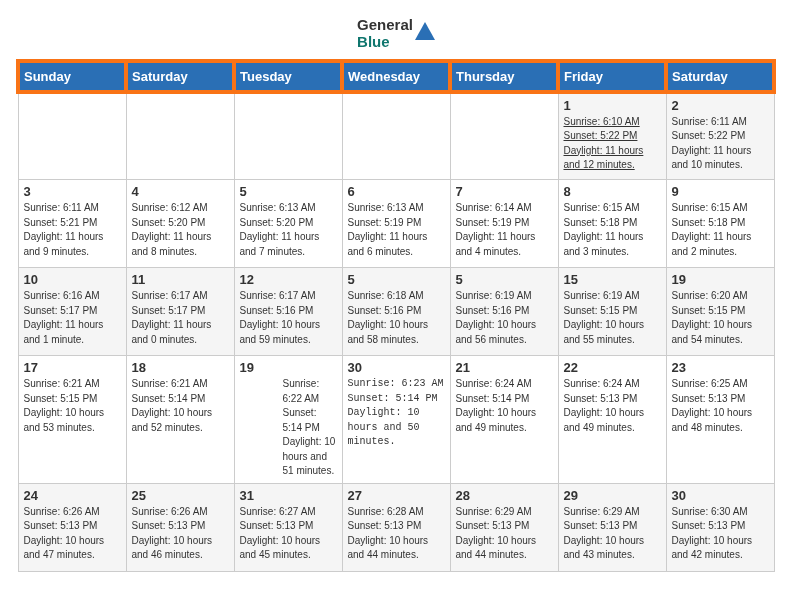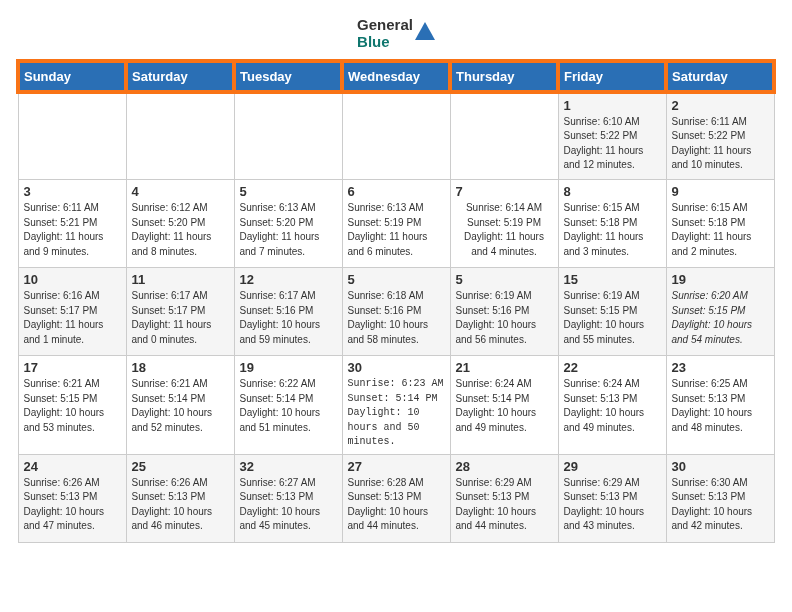--- a/index.html
+++ b/index.html
@@ -112,21 +112,21 @@
   </thead>
   <tbody id="calendar-body">
   <tr>
         <td class="empty-cell"></td>
         <td class="empty-cell"></td>
         <td class="empty-cell"></td>
         <td class="empty-cell"></td>
         <td class="empty-cell"></td>
         <td>
           <div class="day-number">1</div>
-          <div class="day-info" style="white-space: pre-line;">Sunrise: 6:10 AM
+          <div class="day-info" style="white-space: pre-line; text-decoration: underline;">Sunrise: 6:10 AM
 Sunset: 5:22 PM
 Daylight: 11 hours and 12 minutes.</div>
         </td>
         <td>
           <div class="day-number">2</div>
           <div class="day-info" style="white-space: pre-line;">Sunrise: 6:11 AM
 Sunset: 5:22 PM
 Daylight: 11 hours and 10 minutes.</div>
         </td>
       </tr>
@@ -150,21 +150,21 @@
 Daylight: 11 hours and 7 minutes.</div>
         </td>
         <td>
           <div class="day-number">6</div>
           <div class="day-info" style="white-space: pre-line;">Sunrise: 6:13 AM
 Sunset: 5:19 PM
 Daylight: 11 hours and 6 minutes.</div>
         </td>
         <td>
           <div class="day-number">7</div>
-          <div class="day-info" style="white-space: pre-line; text-align: center;">Sunrise: 6:14 AM
+          <div class="day-info" style="white-space: pre-line;">Sunrise: 6:14 AM
 Sunset: 5:19 PM
 Daylight: 11 hours and 4 minutes.</div>
         </td>
         <td>
           <div class="day-number">8</div>
           <div class="day-info" style="white-space: pre-line;">Sunrise: 6:15 AM
 Sunset: 5:18 PM
 Daylight: 11 hours and 3 minutes.</div>
         </td>
         <td>
@@ -206,41 +206,41 @@
 Daylight: 10 hours and 56 minutes.</div>
         </td>
         <td>
           <div class="day-number">15</div>
           <div class="day-info" style="white-space: pre-line;">Sunrise: 6:19 AM
 Sunset: 5:15 PM
 Daylight: 10 hours and 55 minutes.</div>
         </td>
         <td>
           <div class="day-number">19</div>
-          <div class="day-info" style="white-space: pre-line; font-style: italic;">Sunrise: 6:20 AM
+          <div class="day-info" style="white-space: pre-line;">Sunrise: 6:20 AM
 Sunset: 5:15 PM
 Daylight: 10 hours and 54 minutes.</div>
         </td>
       </tr>
       <tr>
         <td>
           <div class="day-number">17</div>
           <div class="day-info" style="white-space: pre-line;">Sunrise: 6:21 AM
 Sunset: 5:15 PM
 Daylight: 10 hours and 53 minutes.</div>
         </td>
         <td>
           <div class="day-number">18</div>
           <div class="day-info" style="white-space: pre-line;">Sunrise: 6:21 AM
 Sunset: 5:14 PM
 Daylight: 10 hours and 52 minutes.</div>
         </td>
         <td>
           <div class="day-number">19</div>
-          <div class="day-info" style="white-space: pre-line;">Sunrise: 6:22 AM
+          <div class="day-info" style="white-space: pre-line; margin-left: 43px;">Sunrise: 6:22 AM
 Sunset: 5:14 PM
 Daylight: 10 hours and 51 minutes.</div>
         </td>
         <td>
           <div class="day-number">30</div>
           <div class="day-info" style="white-space: pre-line; font-family: Liberation Mono, monospace;">Sunrise: 6:23 AM
 Sunset: 5:14 PM
 Daylight: 10 hours and 50 minutes.</div>
         </td>
         <td>
@@ -269,21 +269,21 @@
 Sunset: 5:13 PM
 Daylight: 10 hours and 47 minutes.</div>
         </td>
         <td>
           <div class="day-number">25</div>
           <div class="day-info" style="white-space: pre-line;">Sunrise: 6:26 AM
 Sunset: 5:13 PM
 Daylight: 10 hours and 46 minutes.</div>
         </td>
         <td>
-          <div class="day-number">32</div>
+          <div class="day-number">31</div>
           <div class="day-info" style="white-space: pre-line;">Sunrise: 6:27 AM
 Sunset: 5:13 PM
 Daylight: 10 hours and 45 minutes.</div>
         </td>
         <td>
           <div class="day-number">27</div>
           <div class="day-info" style="white-space: pre-line;">Sunrise: 6:28 AM
 Sunset: 5:13 PM
 Daylight: 10 hours and 44 minutes.</div>
         </td>

